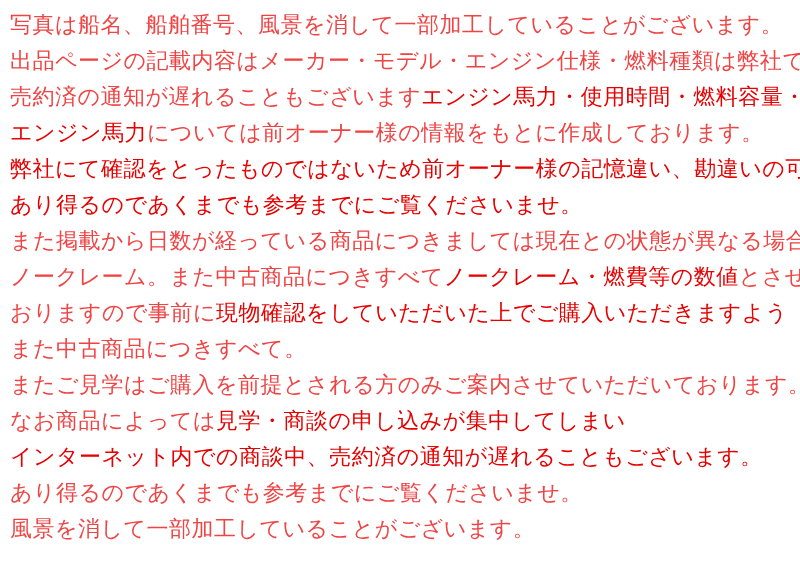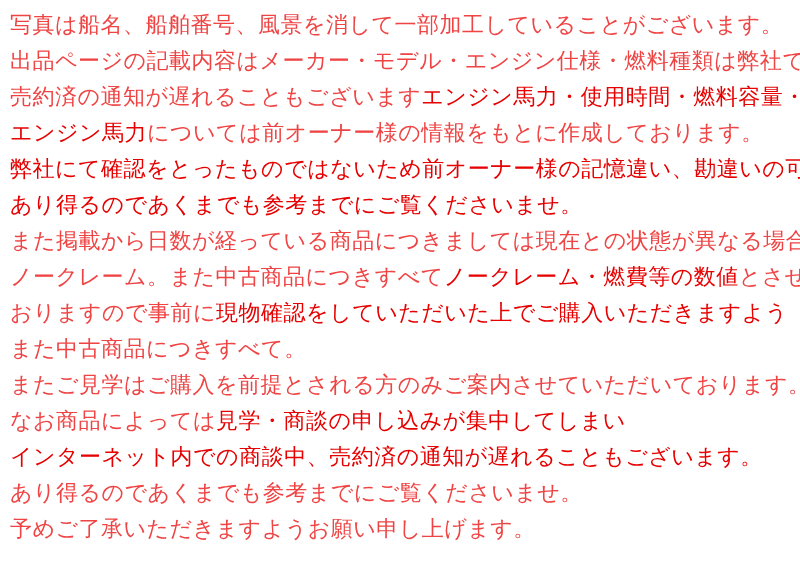--- a/index.html
+++ b/index.html
@@ -43,15 +43,15 @@
       <div class="line"><span class="seg-red">弊社にて確認をとったものではないため前オーナー様の記憶違い、勘違いの可能性も</span></div>
       <div class="line"><span class="seg-red">あり得るのであくまでも参考までにご覧くださいませ。</span></div>
       <div class="line"><span class="seg-black">また掲載から日数が経っている商品につきましては現在との状態が異なる場合も</span></div>
       <div class="line"><span class="seg-black">ノークレーム。また中古商品につきすべて</span><span class="seg-red">ノークレーム・燃費等の数値</span><span class="seg-black">とさせていただいて</span></div>
       <div class="line"><span class="seg-black">おりますので事前に</span><span class="seg-red">現物確認をしていただいた上でご購入いただきますよう</span></div>
       <div class="line"><span class="seg-black">また中古商品につきすべて。</span></div>
       <div class="line"><span class="seg-black">またご見学はご購入を前提とされる方のみご案内させていただいております。</span></div>
       <div class="line"><span class="seg-black">なお商品によっては</span><span class="seg-red">見学・商談の申し込みが集中してしまい</span></div>
       <div class="line"><span class="seg-red">インターネット内での商談中、売約済の通知が遅れることもございます。</span></div>
       <div class="line"><span class="seg-black">あり得るのであくまでも参考までにご覧くださいませ。</span></div>
-      <div class="line"><span class="seg-black">予めご了承いただきますようお願い申し上げます。</span></div>
+      <div class="line"><span class="seg-black">風景を消して一部加工していることがございます。</span></div>
     </div>
 </div>
 
 </body></html>

